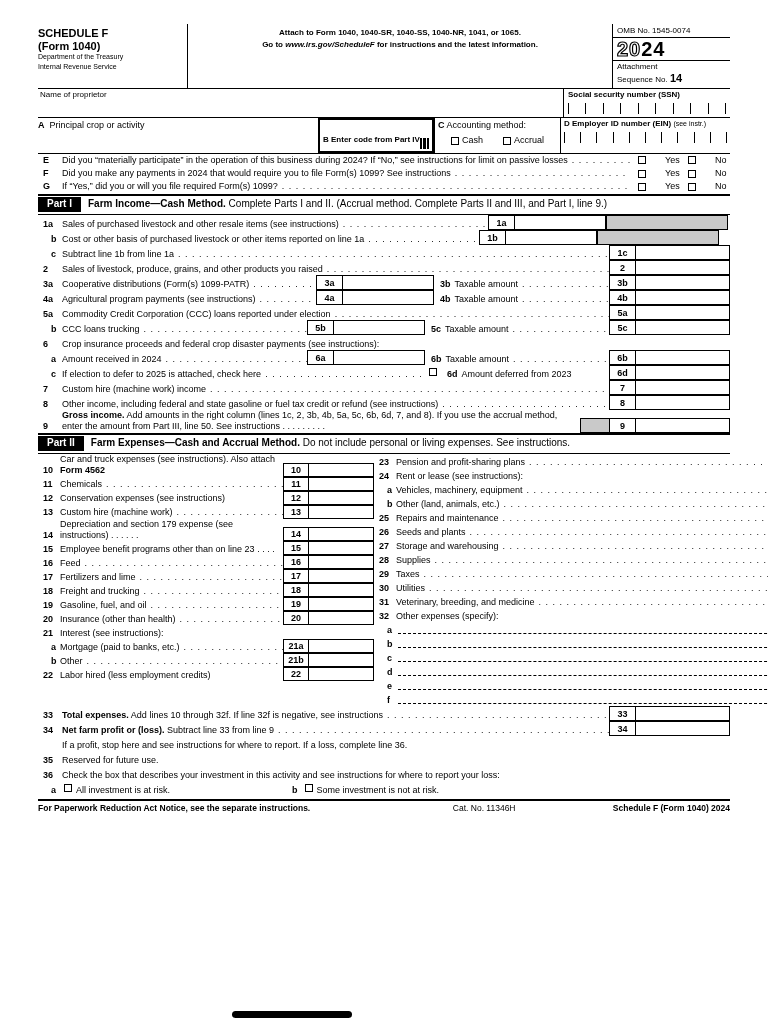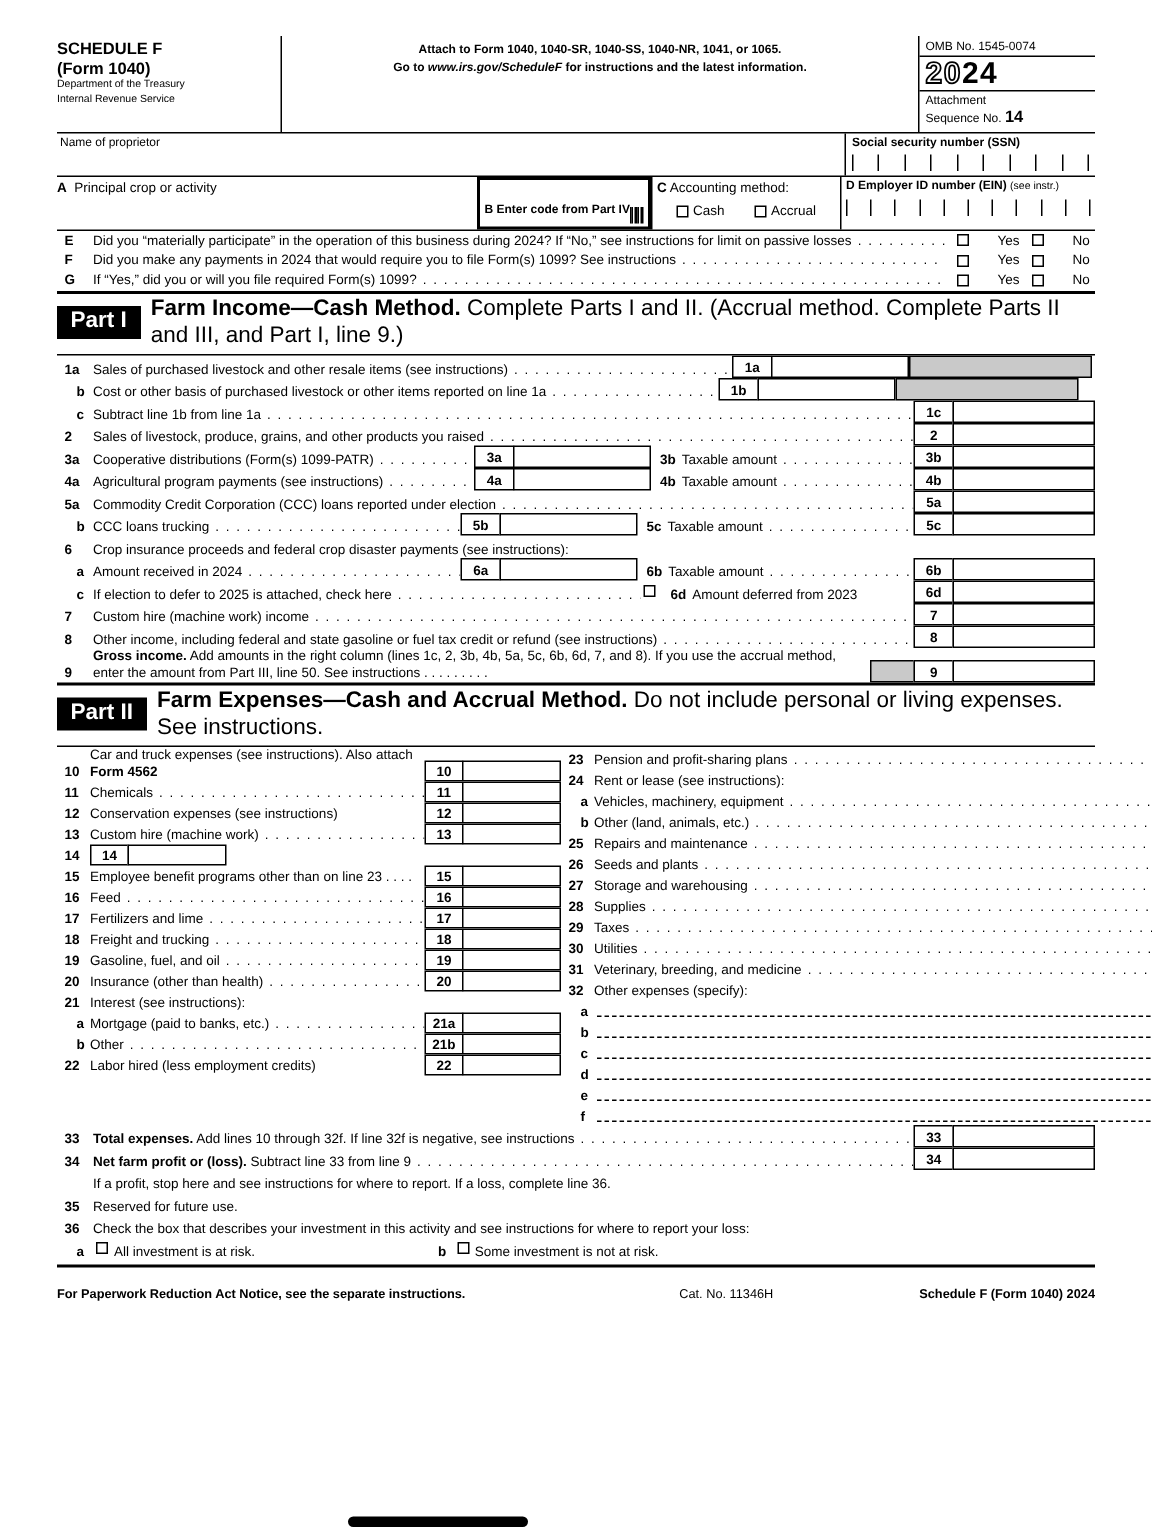--- a/index.html
+++ b/index.html
@@ -50,21 +50,21 @@
   .ynp { display:flex; align-items:center; gap:19px; width:42px; flex:none; margin-left:8px; }
 
   
   .ln { width:24px; flex:none; font-weight:bold; padding-left:5px; }
   .ln.sub { padding-left:13px; font-weight:bold; }
   .lbl { white-space:nowrap; padding-right:2px; }
   .dots { flex:1 1 0; min-width:0; overflow:hidden; white-space:nowrap; letter-spacing:1px; padding:0 2px; }
   .cb { width:8px; height:8px; border:1px solid #000; display:inline-block; flex:none; background:#fff; }
 
   
-  .phdr { display:flex; align-items:center; border-top:2px solid #000; border-bottom:1px solid #000; padding:1px 0 2px; gap:7px; font-size:15px; }
+  .phdr { display:flex; align-items:center; border-top:2px solid #000; border-bottom:1px solid #000; padding:1px 0 2px; gap:7px; font-size:10px; }
   .badge { background:#000; color:#fff; font-weight:bold; padding:1px 9px 2px; flex:none; }
   .phb { font-weight:bold; }
 
   
   .r { display:flex; align-items:flex-end; min-height:15px; }
   .nb { flex:none; width:27px; height:15px; border:1px solid #000; font-weight:bold; text-align:center; line-height:14px; background:#fff; align-self:flex-end; }
   .ab { flex:none; width:95px; height:15px; border:1px solid #000; margin-left:-1px; background:#fff; align-self:flex-end; }
   .mab { flex:none; width:92px; height:15px; border:1px solid #000; margin-left:-1px; background:#fff; align-self:flex-end; }
   .grayfill { flex:none; width:122px; height:15px; border:1px solid #000; background:#c9c9c9; align-self:flex-end; }
   .gray9 { flex:none; width:30px; height:15px; border:1px solid #000; background:#c9c9c9; align-self:flex-end; margin-right:-1px; }
@@ -82,21 +82,21 @@
   .p2 .r { min-height:14px; }
   .p2 .nb { height:14px; line-height:13px; }
   .p2 .ab { height:14px; }
   .p2l .nb { width:26px; }
   .p2l .ab { width:66px; }
   .p2 .ln { width:22px; }
   .dash { flex:1 1 0; min-width:0; border-bottom:1px dashed #000; height:10px; margin:0 4px 2px 2px; }
 
   
   .bot .r { min-height:15px; }
-  .ftr { display:flex; align-items:flex-end; border-top:2px solid #000; margin-top:3px; padding-top:12px; font-size:8.5px; }
+  .ftr { display:flex; align-items:flex-end; border-top:2px solid #000; margin-top:3px; padding-top:2px; font-size:8.5px; }
   .ftr-left { font-weight:bold; flex:1; }
   .ftr-cat { width:160px; }
   .ftr-right { font-weight:bold; }
   .bbar { position:absolute; left:232px; top:1011px; width:120px; height:7px; background:#000; border-radius:4px; }
   .b36 { font-weight:bold; margin-left:120px; margin-right:5px; }
   .cbt { margin:0 4px 2px 2px; align-self:center; }
 </style>
 </head>
 <body>
 
@@ -409,20 +409,21 @@
       </div>
       <div class="r">
         <span class="ln">13</span>
         <span class="lbl">Custom hire (machine work)</span>
         <span class="dots">. . . . . . . . . . . . . . . . . . . . . . . . . . . . . . . . . . . . . . . . . . . . . . . . . . . . . . . . . . . . . . . . . . . . . . . . . . . . . . . .</span>
         <span class="nb">13</span>
         <span class="ab"></span>
       </div>
       <div class="r">
         <span class="ln">14</span>
+        <span class="wrap"><span>Depreciation and section 179 expense (see instructions)</span><span> . . . . . .</span></span>
         <span class="nb">14</span>
         <span class="ab"></span>
       </div>
       <div class="r">
         <span class="ln">15</span>
         <span class="wrap"><span>Employee benefit programs other than on line 23</span><span> . . . .</span></span>
         <span class="nb">15</span>
         <span class="ab"></span>
       </div>
       <div class="r">

